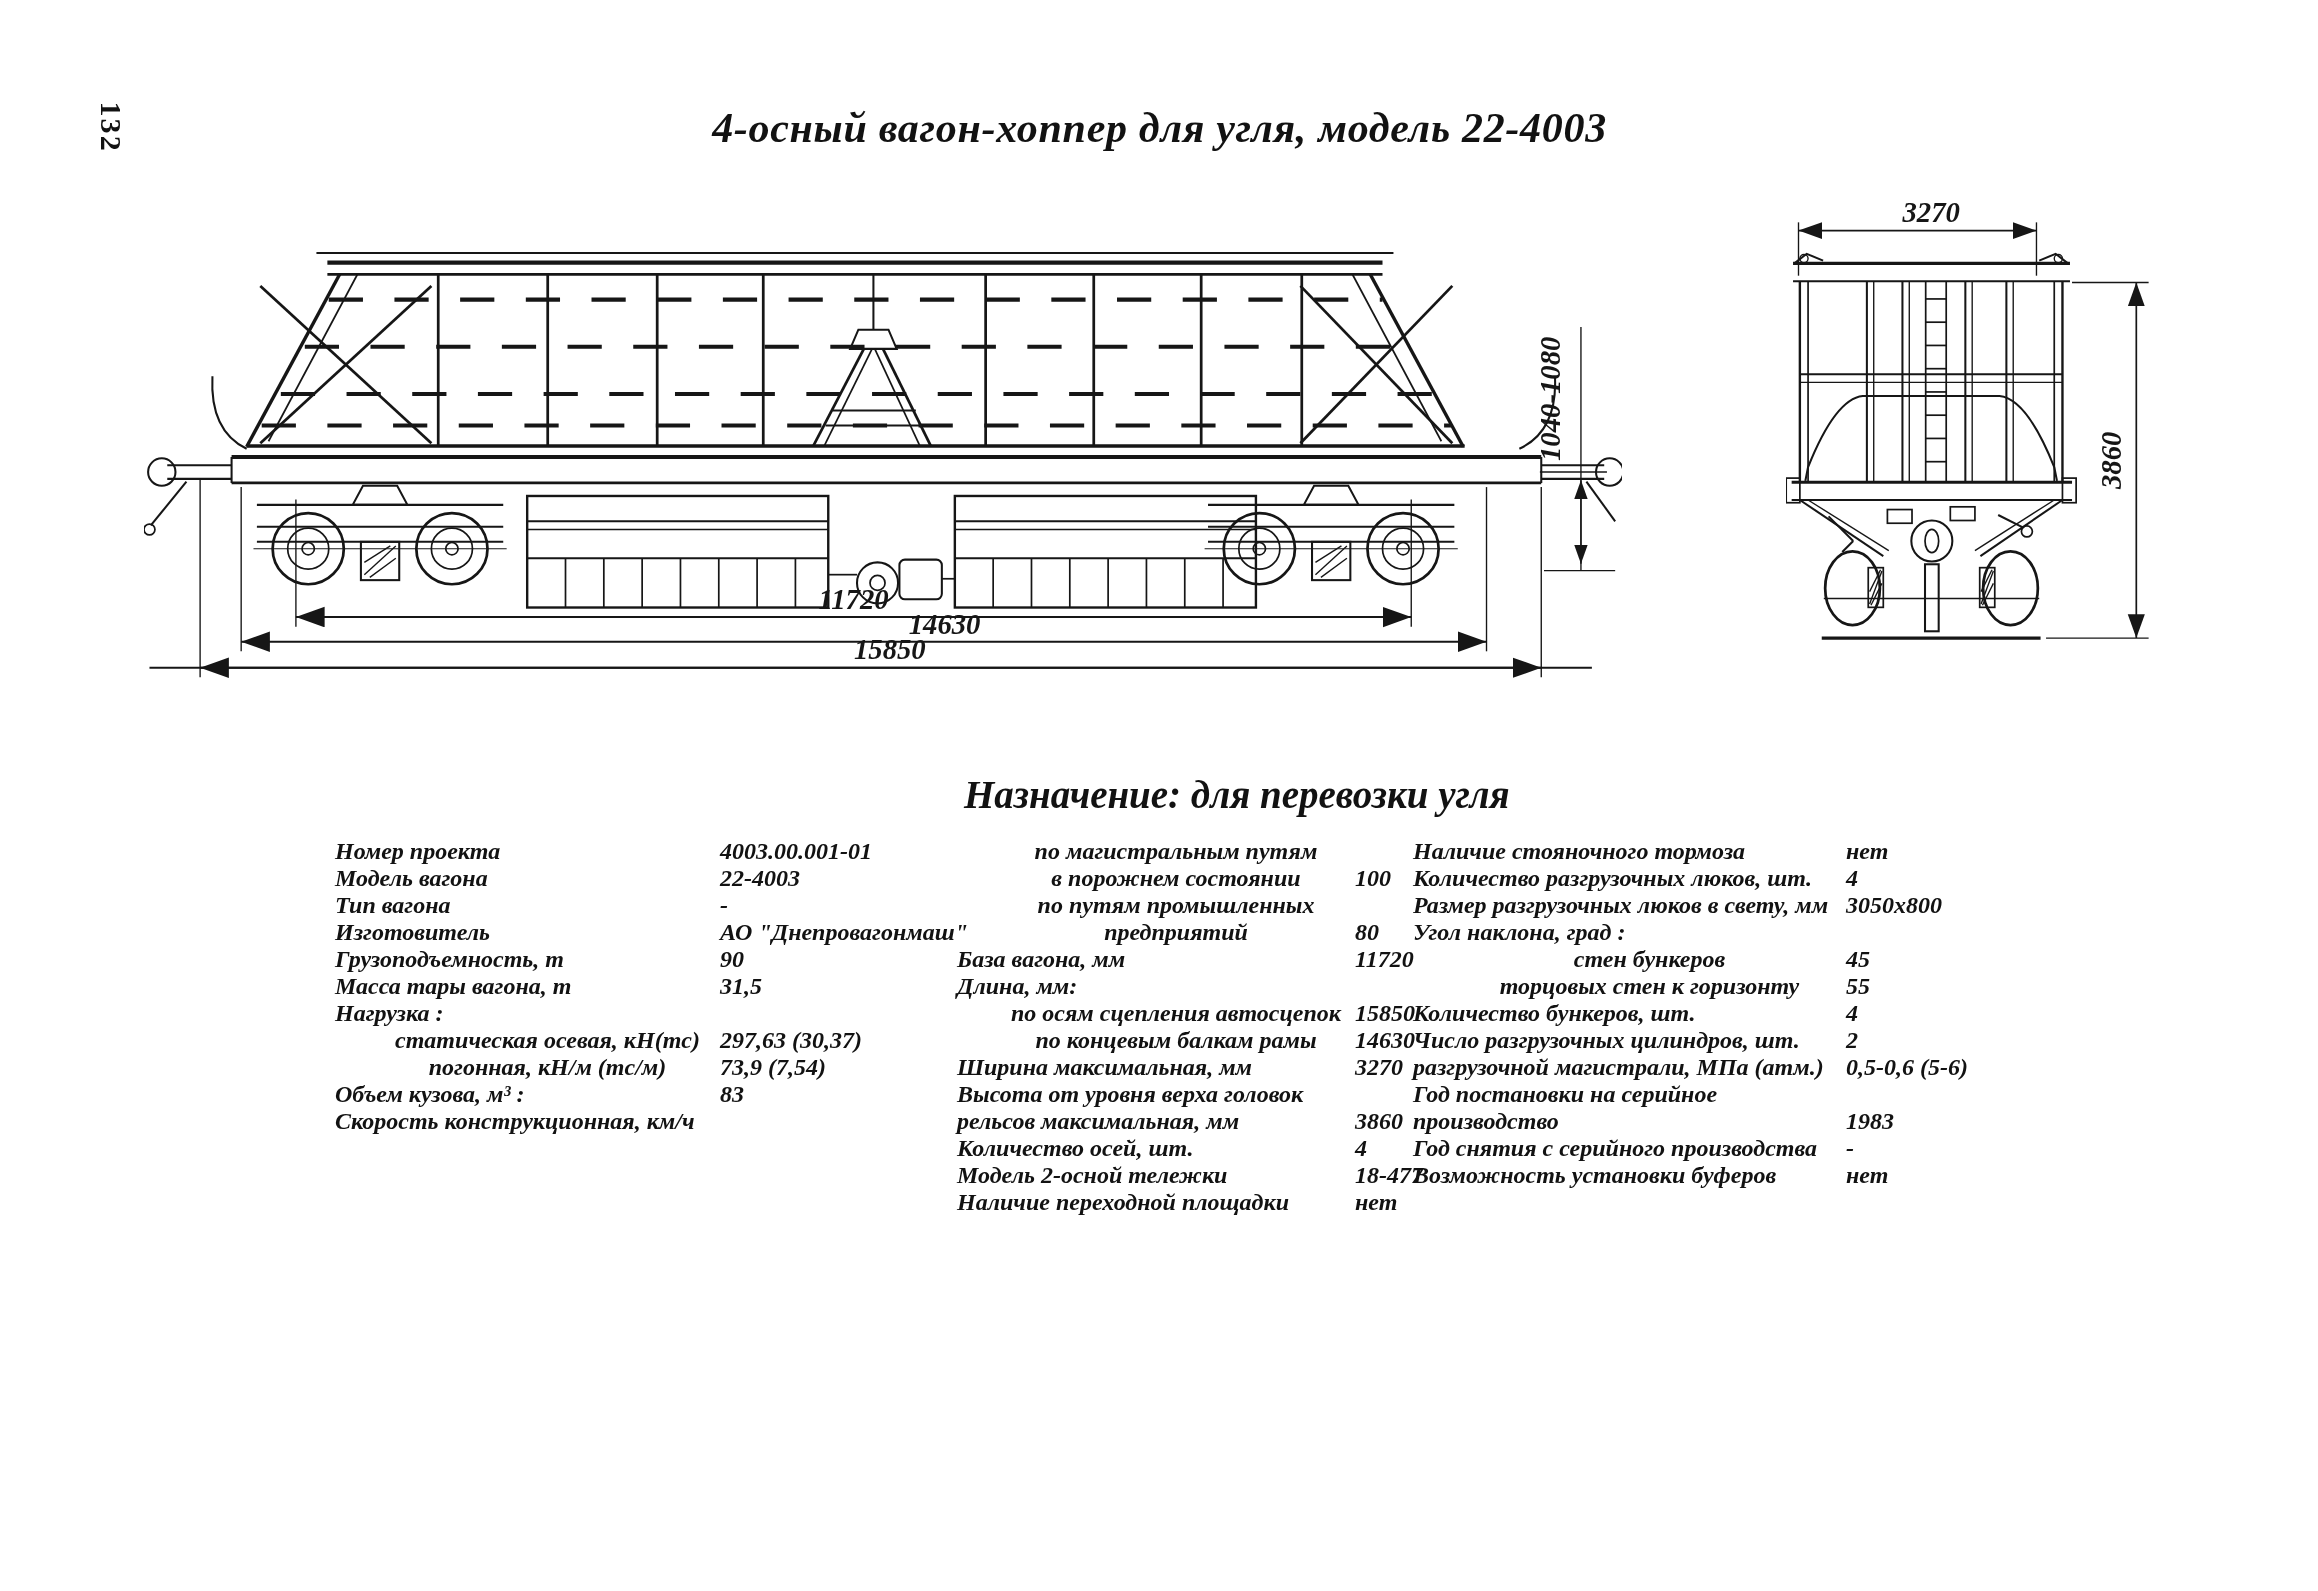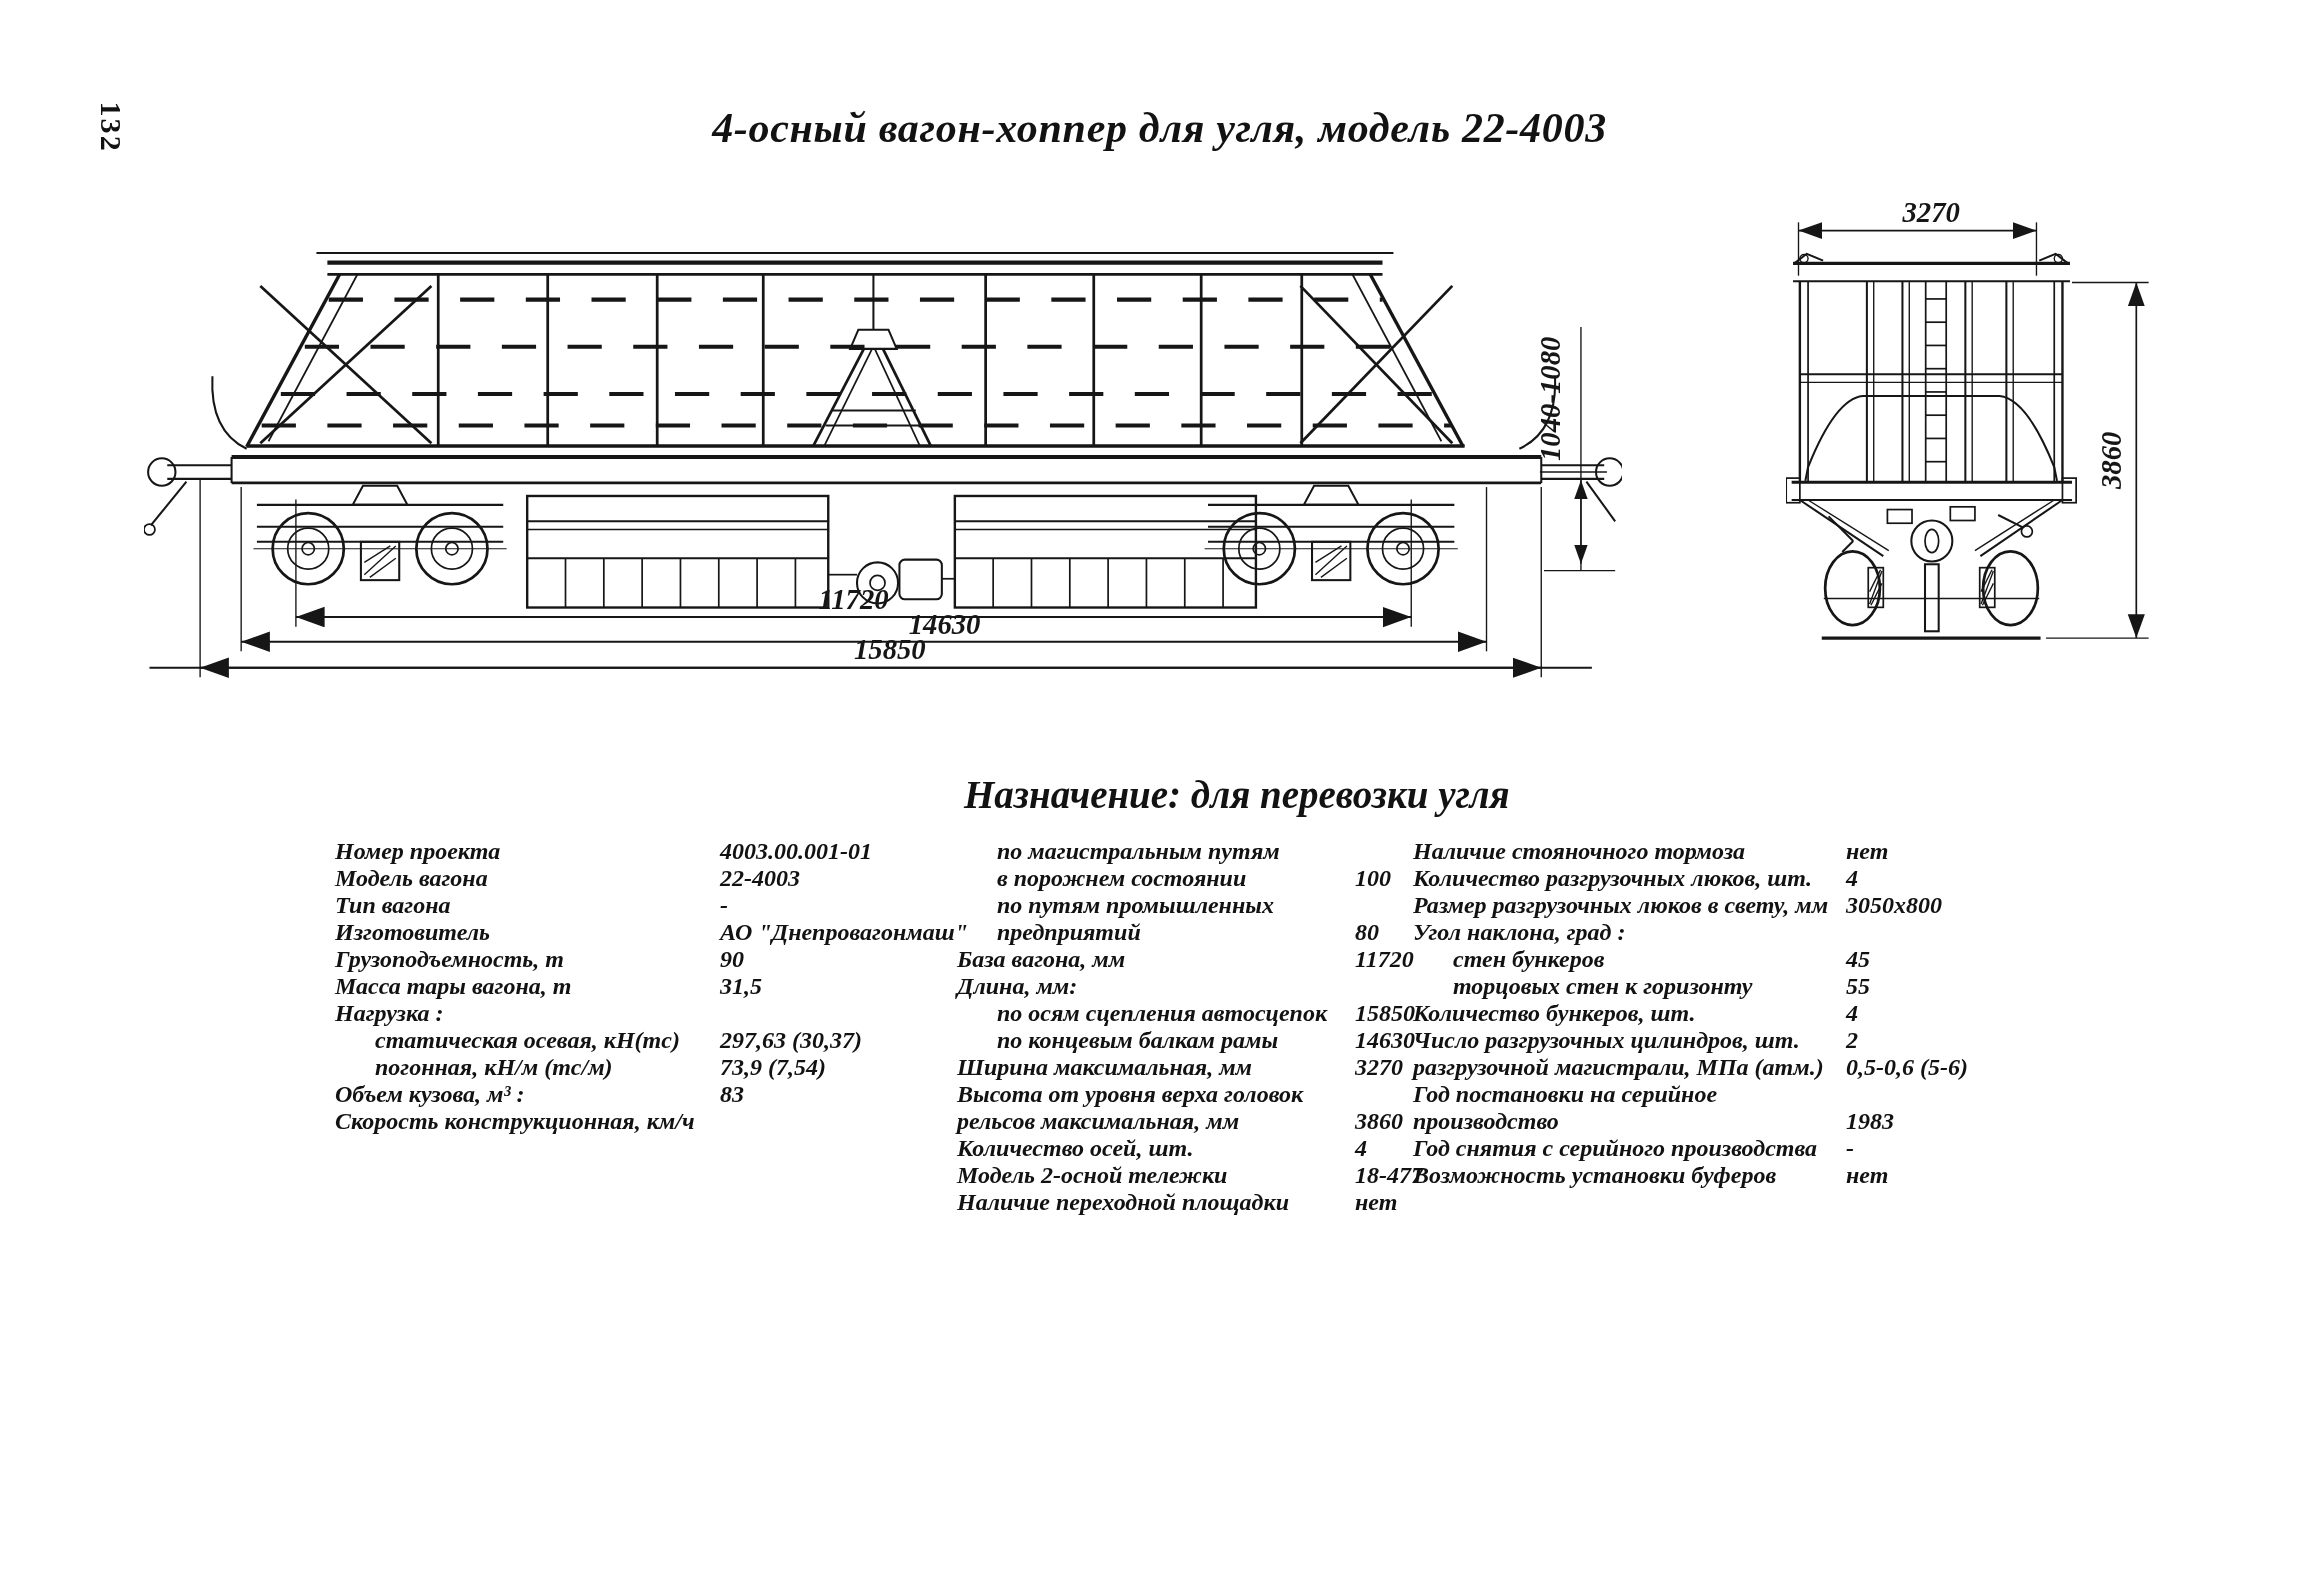--- a/index.html
+++ b/index.html
@@ -27,21 +27,21 @@
   .specs{position:absolute;top:838px;font-size:24px;font-weight:bold;font-style:italic;}
   .spec-col{position:absolute;top:0;}
   .spec-col.c1{left:287px;width:684px;margin-left:48px;}
   .spec-col.c2{left:957px;width:520px;}
   .spec-col.c3{left:1413px;width:630px;}
   .spec-row{display:flex;height:27px;line-height:27px;white-space:nowrap;}
   .spec-label{box-sizing:border-box;flex:0 0 auto;}
   .c1 .spec-label{width:385px;}
   .c2 .spec-label{width:398px;}
   .c3 .spec-label{width:433px;}
-  .spec-row.indent .spec-label{padding-left:40px;}
+  .spec-row.indent .spec-label{padding-left:40px;text-align:center;}
   .spec-value{flex:0 0 auto;}
 
   svg{position:absolute;}
   #side-view{left:144px;top:205px;}
   #end-view{left:1786px;top:195px;}
   svg *{vector-effect:none;}
   .ink{stroke:#161616;fill:none;}
   svg text{
     font-family:"Liberation Serif",serif;font-weight:bold;font-style:italic;
     fill:#161616;font-size:42px;

